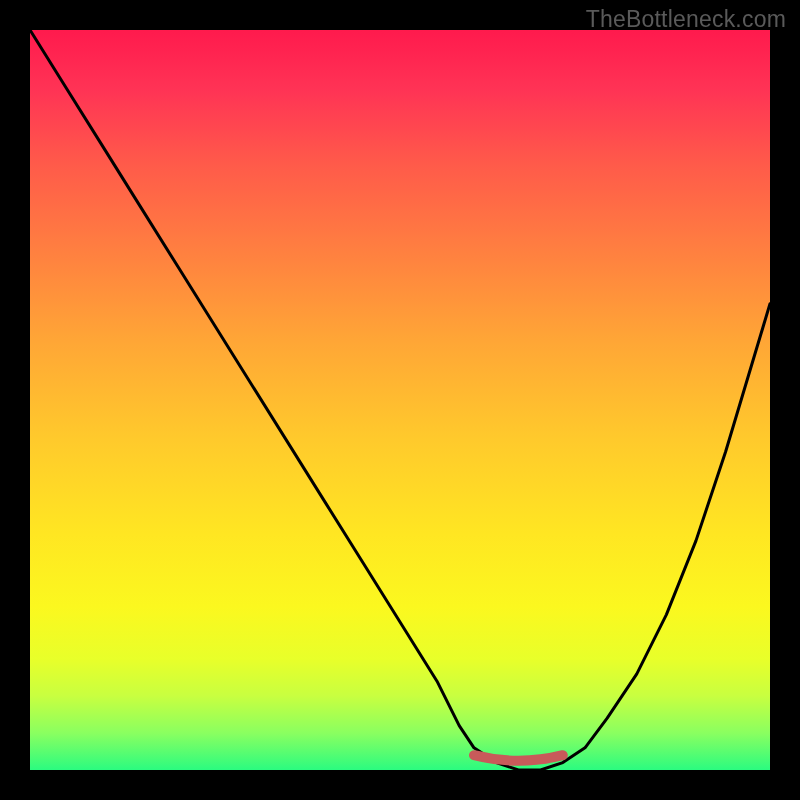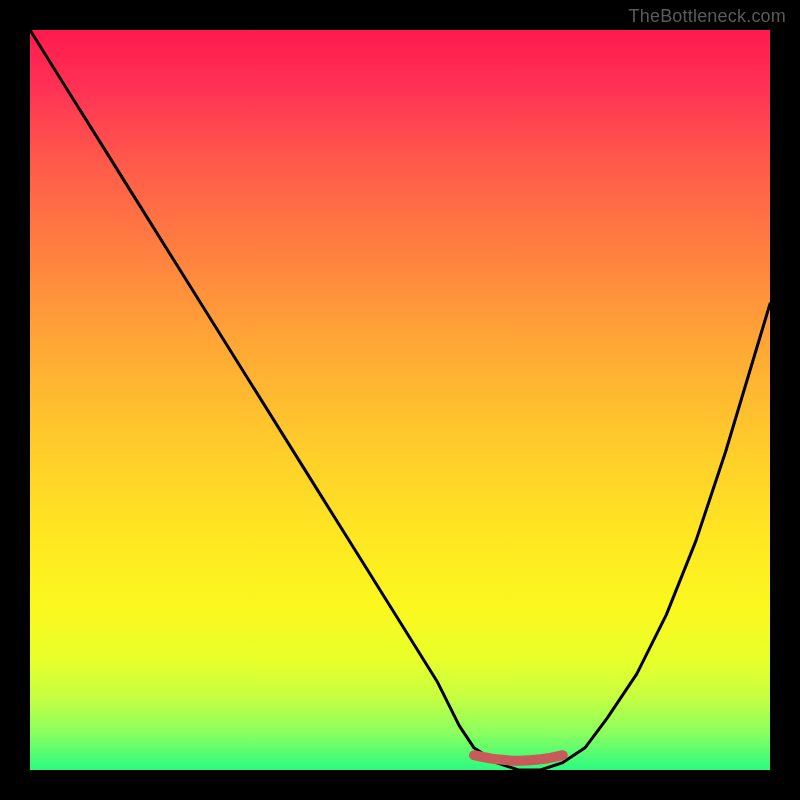--- a/index.html
+++ b/index.html
@@ -29,21 +29,21 @@
       #c8ff40 90%,
       #8aff60 95%,
       #2bfb80 100%
     );
   }
   .watermark {
     position: absolute;
     top: 6px;
     right: 14px;
     font-family: Arial, Helvetica, sans-serif;
-    font-size: 18px;
+    font-size: 23px;
     color: #5a5a5a;
     letter-spacing: 0.2px;
   }
   svg.curve {
     position: absolute;
     left: 0; top: 0;
     width: 100%; height: 100%;
   }
 </style>
 </head>

